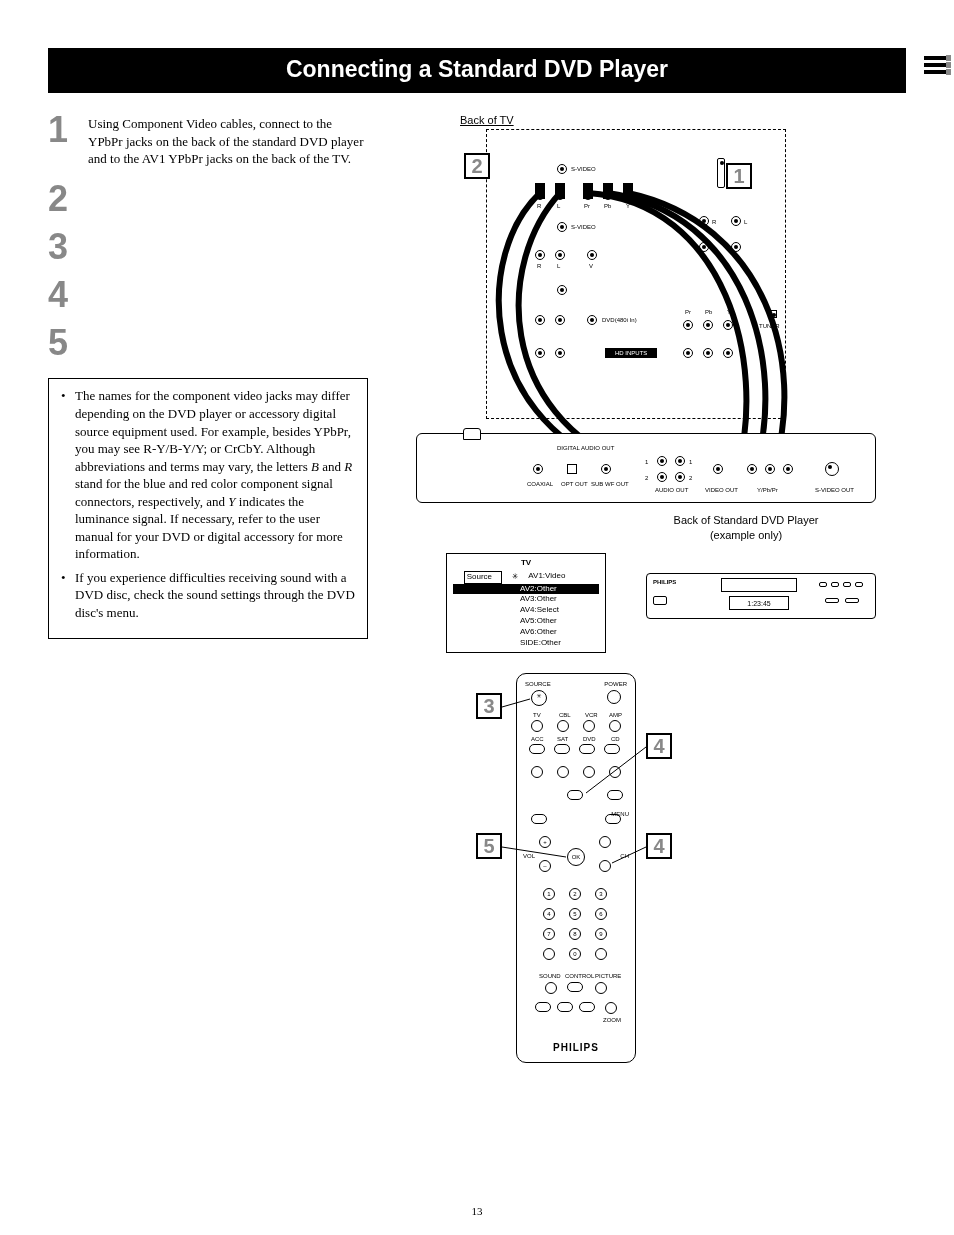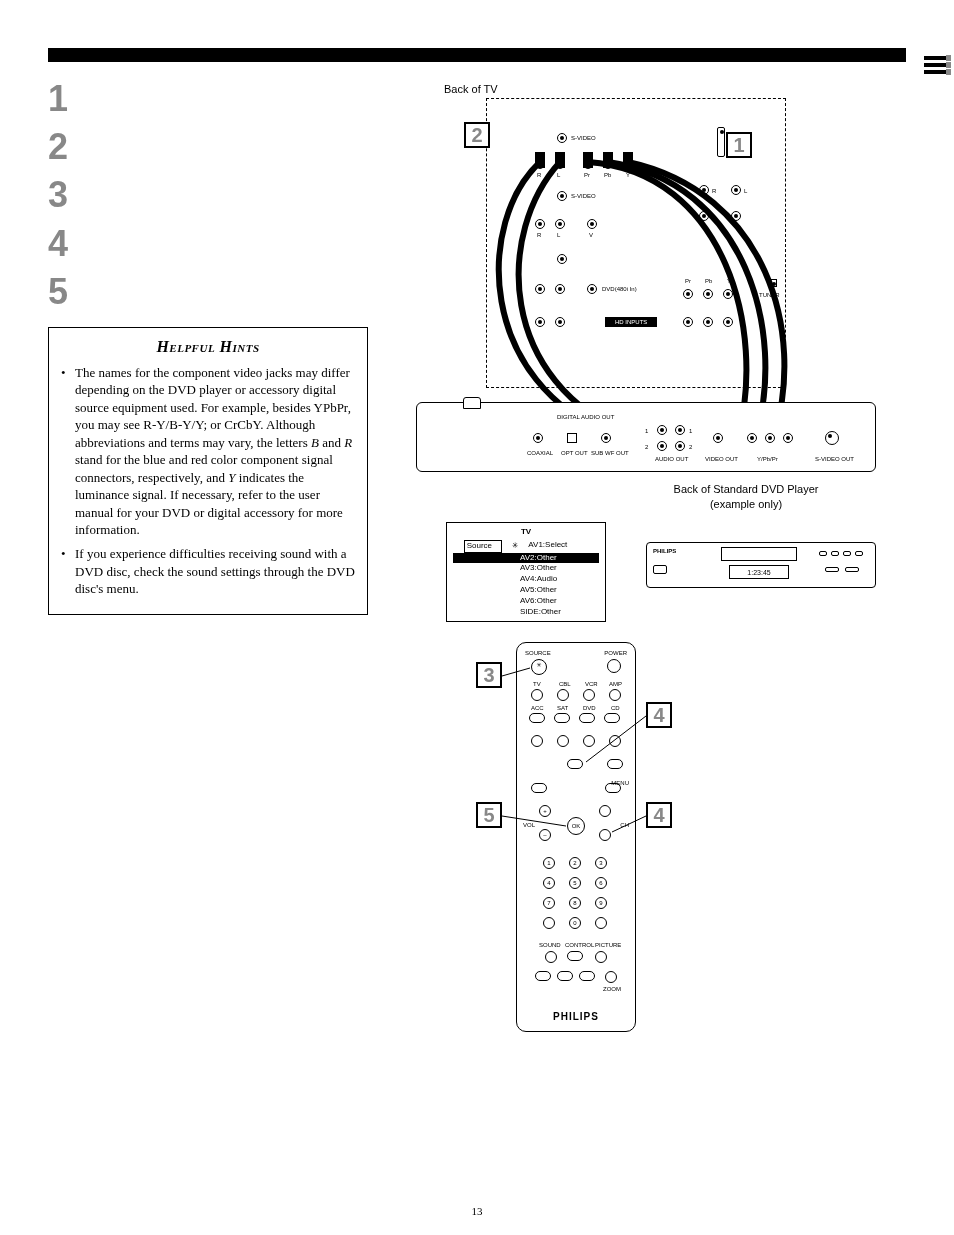--- a/index.html
+++ b/index.html
@@ -90,21 +90,21 @@
     width: 26px; height: 26px;
     border: 2px solid #000;
     background: #fff;
     font-family: Arial, Helvetica, sans-serif;
     font-weight: bold;
     font-size: 20px;
     color: #888;
     text-align: center;
     line-height: 22px;
   }
-  .tv-back-label { left: 48px; top: 0; }
+  .tv-back-label { left: 64px; top: 0; text-decoration: underline; }
   .tv-panel {
     position: absolute;
     left: 90px; top: 16px;
     width: 300px; height: 290px;
     border: 1px dashed #000;
   }
   .jack {
     width: 10px; height: 10px;
     border: 1px solid #000;
     border-radius: 50%;
@@ -176,53 +176,54 @@
   }
   .pagenum {
     position:absolute; bottom: 16px; left:0; right:0; text-align:center; font-size:11px;
   }
   .cable{ stroke:#000; fill:none; stroke-width:6; }
 </style>
 </head>
 <body>
 
 <div class="title-bar">
+  <span>Connecting a Standard DVD Player</span>
   <span class="title-icon">
     <svg viewBox="0 0 30 30">
         <rect x="2" y="6" width="22" height="4" fill="#000"></rect>
         <rect x="2" y="13" width="22" height="4" fill="#000"></rect>
         <rect x="2" y="20" width="22" height="4" fill="#000"></rect>
         <rect x="24" y="5" width="5" height="6" fill="#888"></rect>
         <rect x="24" y="12" width="5" height="6" fill="#888"></rect>
         <rect x="24" y="19" width="5" height="6" fill="#888"></rect>
       </svg>
   </span>
 </div>
 
 <div class="columns">
 
   <div class="left-col">
     <div class="step">
       <div class="step-num">1</div>
+      <div class="step-text">Using Component Video cables, connect to the YPbPr jacks on the back of the standard DVD player and to the AV1 YPbPr jacks on the back of the TV.</div>
     </div>
     <div class="step">
       <div class="step-num">2</div>
     </div>
     <div class="step">
       <div class="step-num">3</div>
     </div>
     <div class="step">
       <div class="step-num">4</div>
     </div>
     <div class="step">
       <div class="step-num">5</div>
     </div>
 
     <div class="hints">
-      <div class="hints-title">Helpful Hints</div>
       <ul>
         <li><span>The names for the component video jacks may differ depending on the DVD player or accessory digital source equipment used. For example, besides YPbPr, you may see R-Y/B-Y/Y; or CrCbY. Although abbreviations and terms may vary, the letters <span class="italic">B</span> and <span class="italic">R</span> stand for the blue and red color component signal connectors, respectively, and <span class="italic">Y</span> indicates the luminance signal. If necessary, refer to the user manual for your DVD or digital accessory for more information.</span></li>
         <li>If you experience difficulties receiving sound with a DVD disc, check the sound settings through the DVD disc's menu.</li>
       </ul>
     </div>
   </div>
 
   <div class="right-col">
     <div class="diagram">
 
@@ -345,33 +346,33 @@
       </div>
       <span class="label dvd-back-label" style="white-space:pre-line;">Back of Standard DVD Player
 (example only)</span>
 
       <div class="osd">
         <div class="osd-box">
           <div class="osd-header">TV</div>
           <div class="osd-row">
               <span class="osd-left" style="border:1px solid #000; padding:0 2px;">Source</span>
               <span style="position:relative; top:1px;">✳</span>
-              <span class="osd-right">AV1:Select</span>
+              <span class="osd-right">AV1:Video</span>
             </div>
           <div class="osd-row sel">
               <span class="osd-left"></span>
               <span class="osd-right">AV2:Other</span>
             </div>
           <div class="osd-row">
               <span class="osd-left"></span>
               <span class="osd-right">AV3:Other</span>
             </div>
           <div class="osd-row">
               <span class="osd-left"></span>
-              <span class="osd-right">AV4:Audio</span>
+              <span class="osd-right">AV4:Select</span>
             </div>
           <div class="osd-row">
               <span class="osd-left"></span>
               <span class="osd-right">AV5:Other</span>
             </div>
           <div class="osd-row">
               <span class="osd-left"></span>
               <span class="osd-right">AV6:Other</span>
             </div>
           <div class="osd-row">

